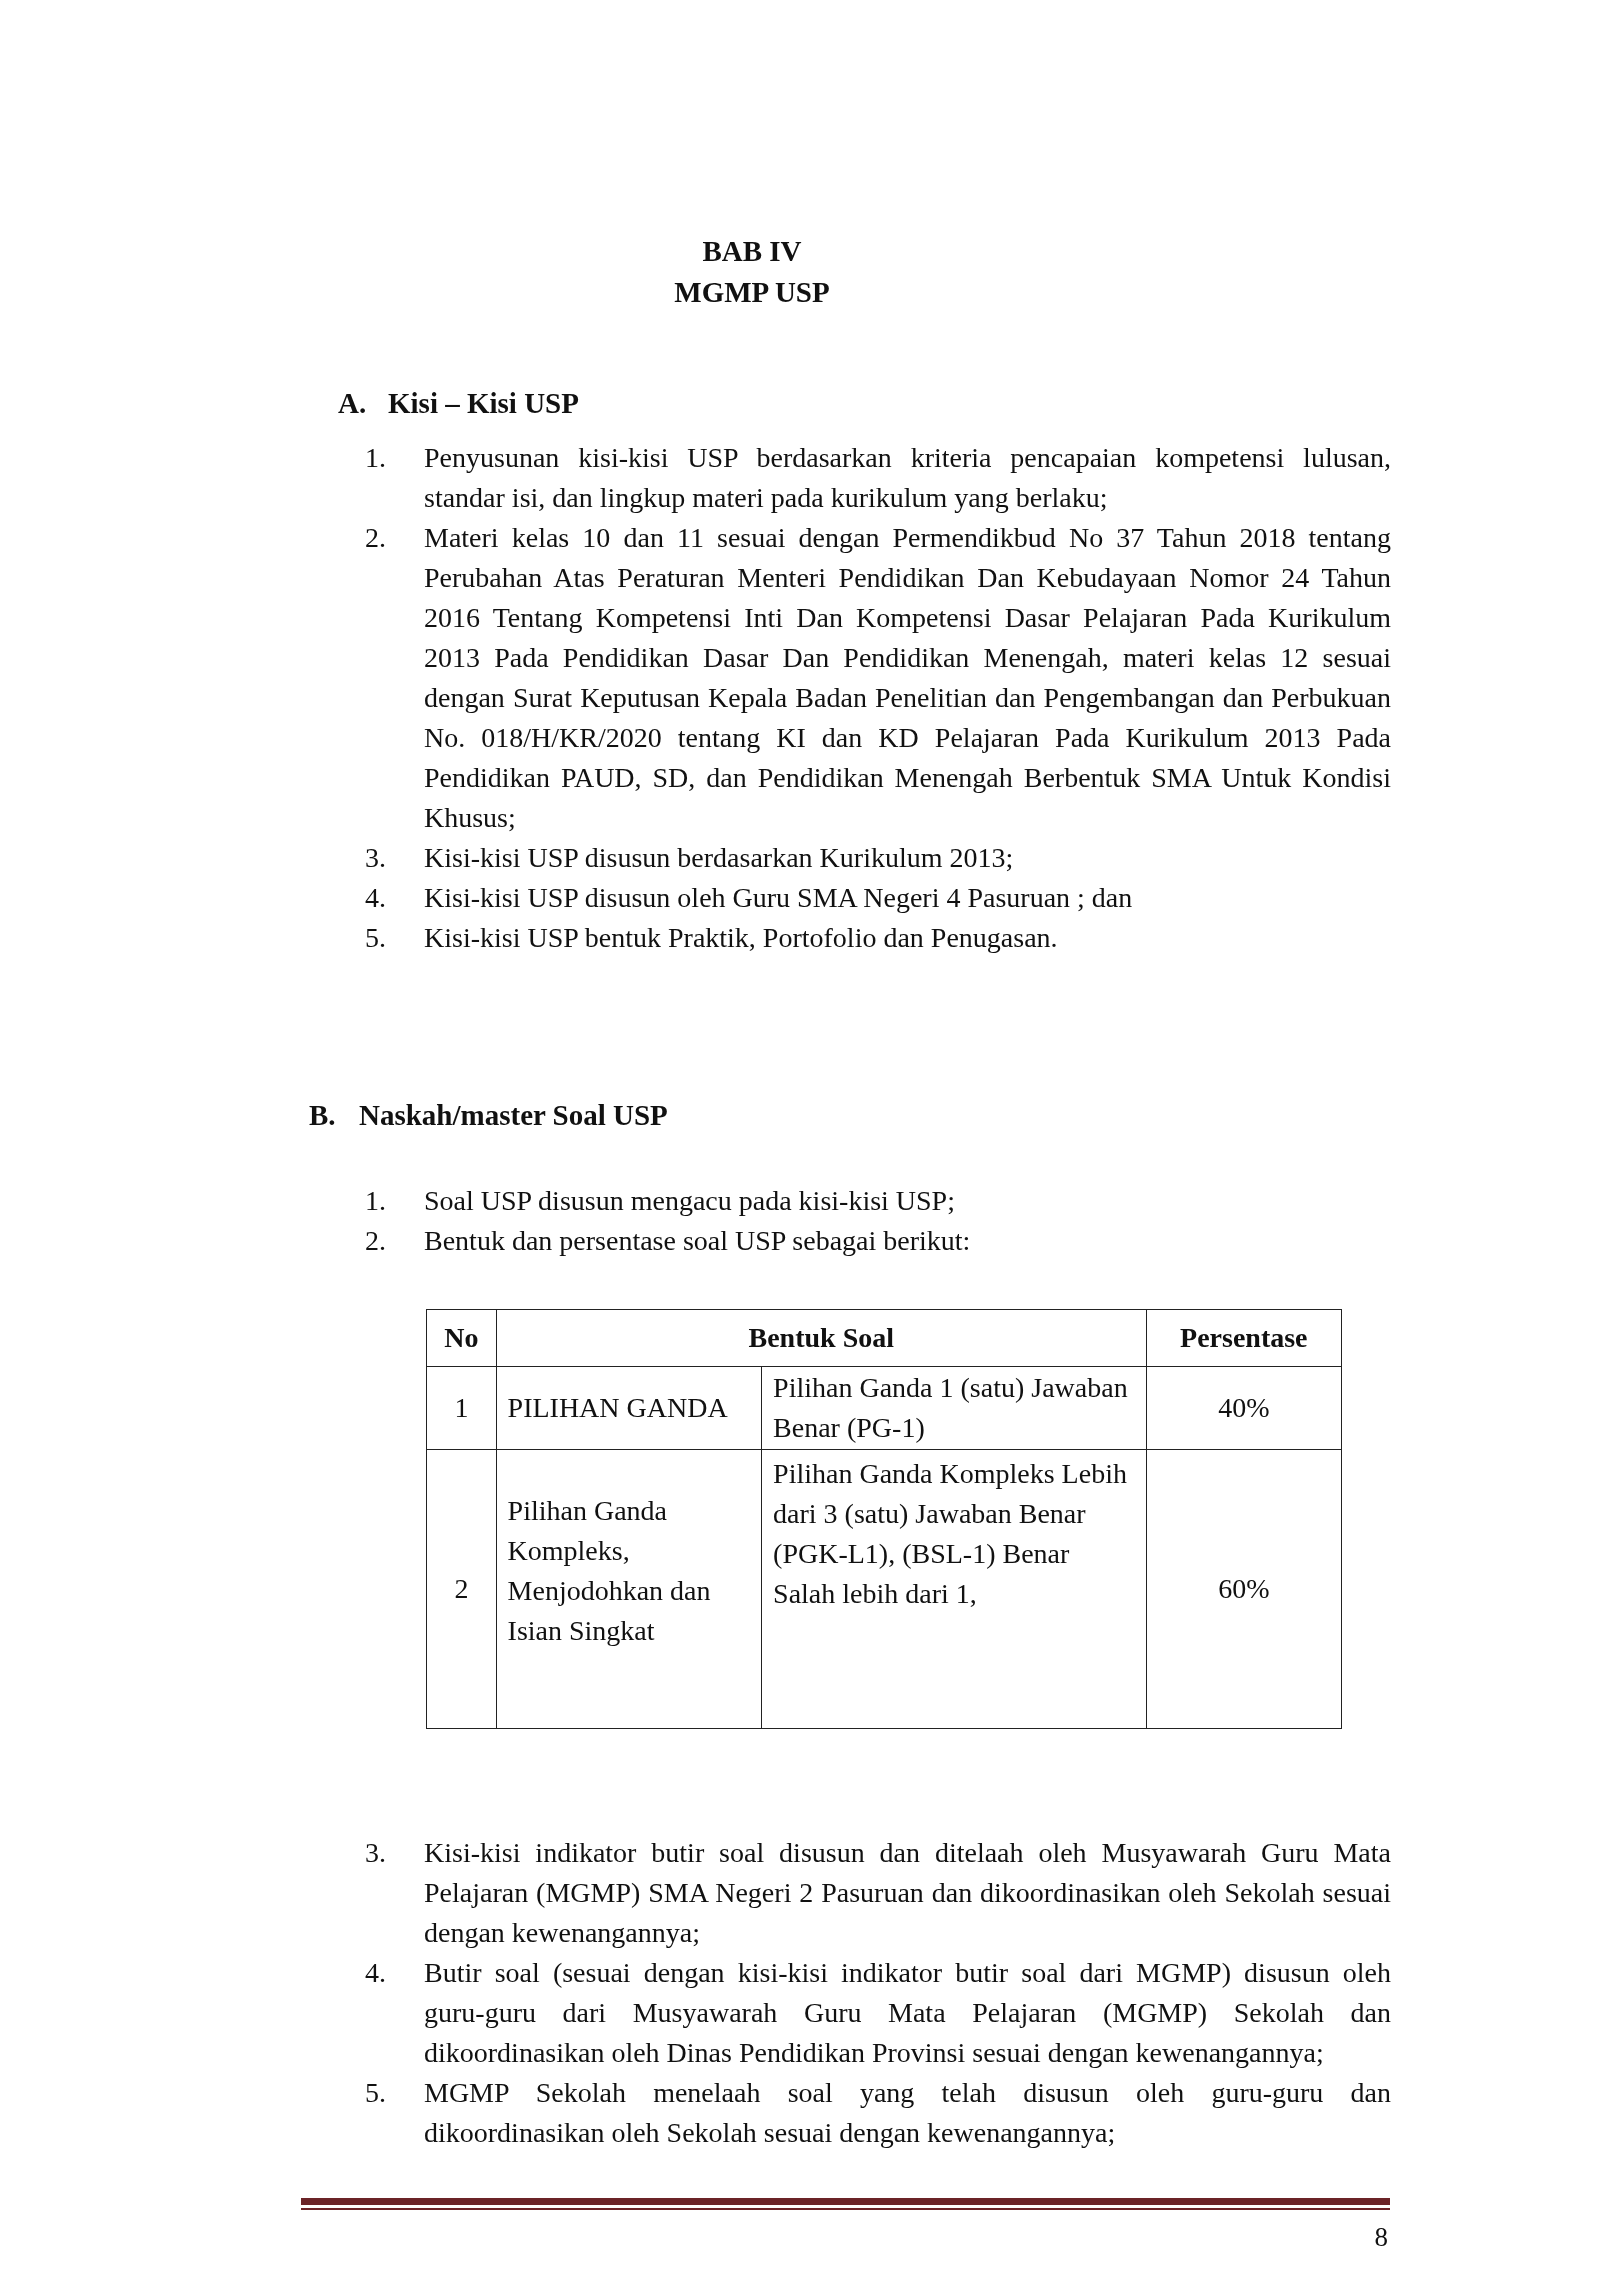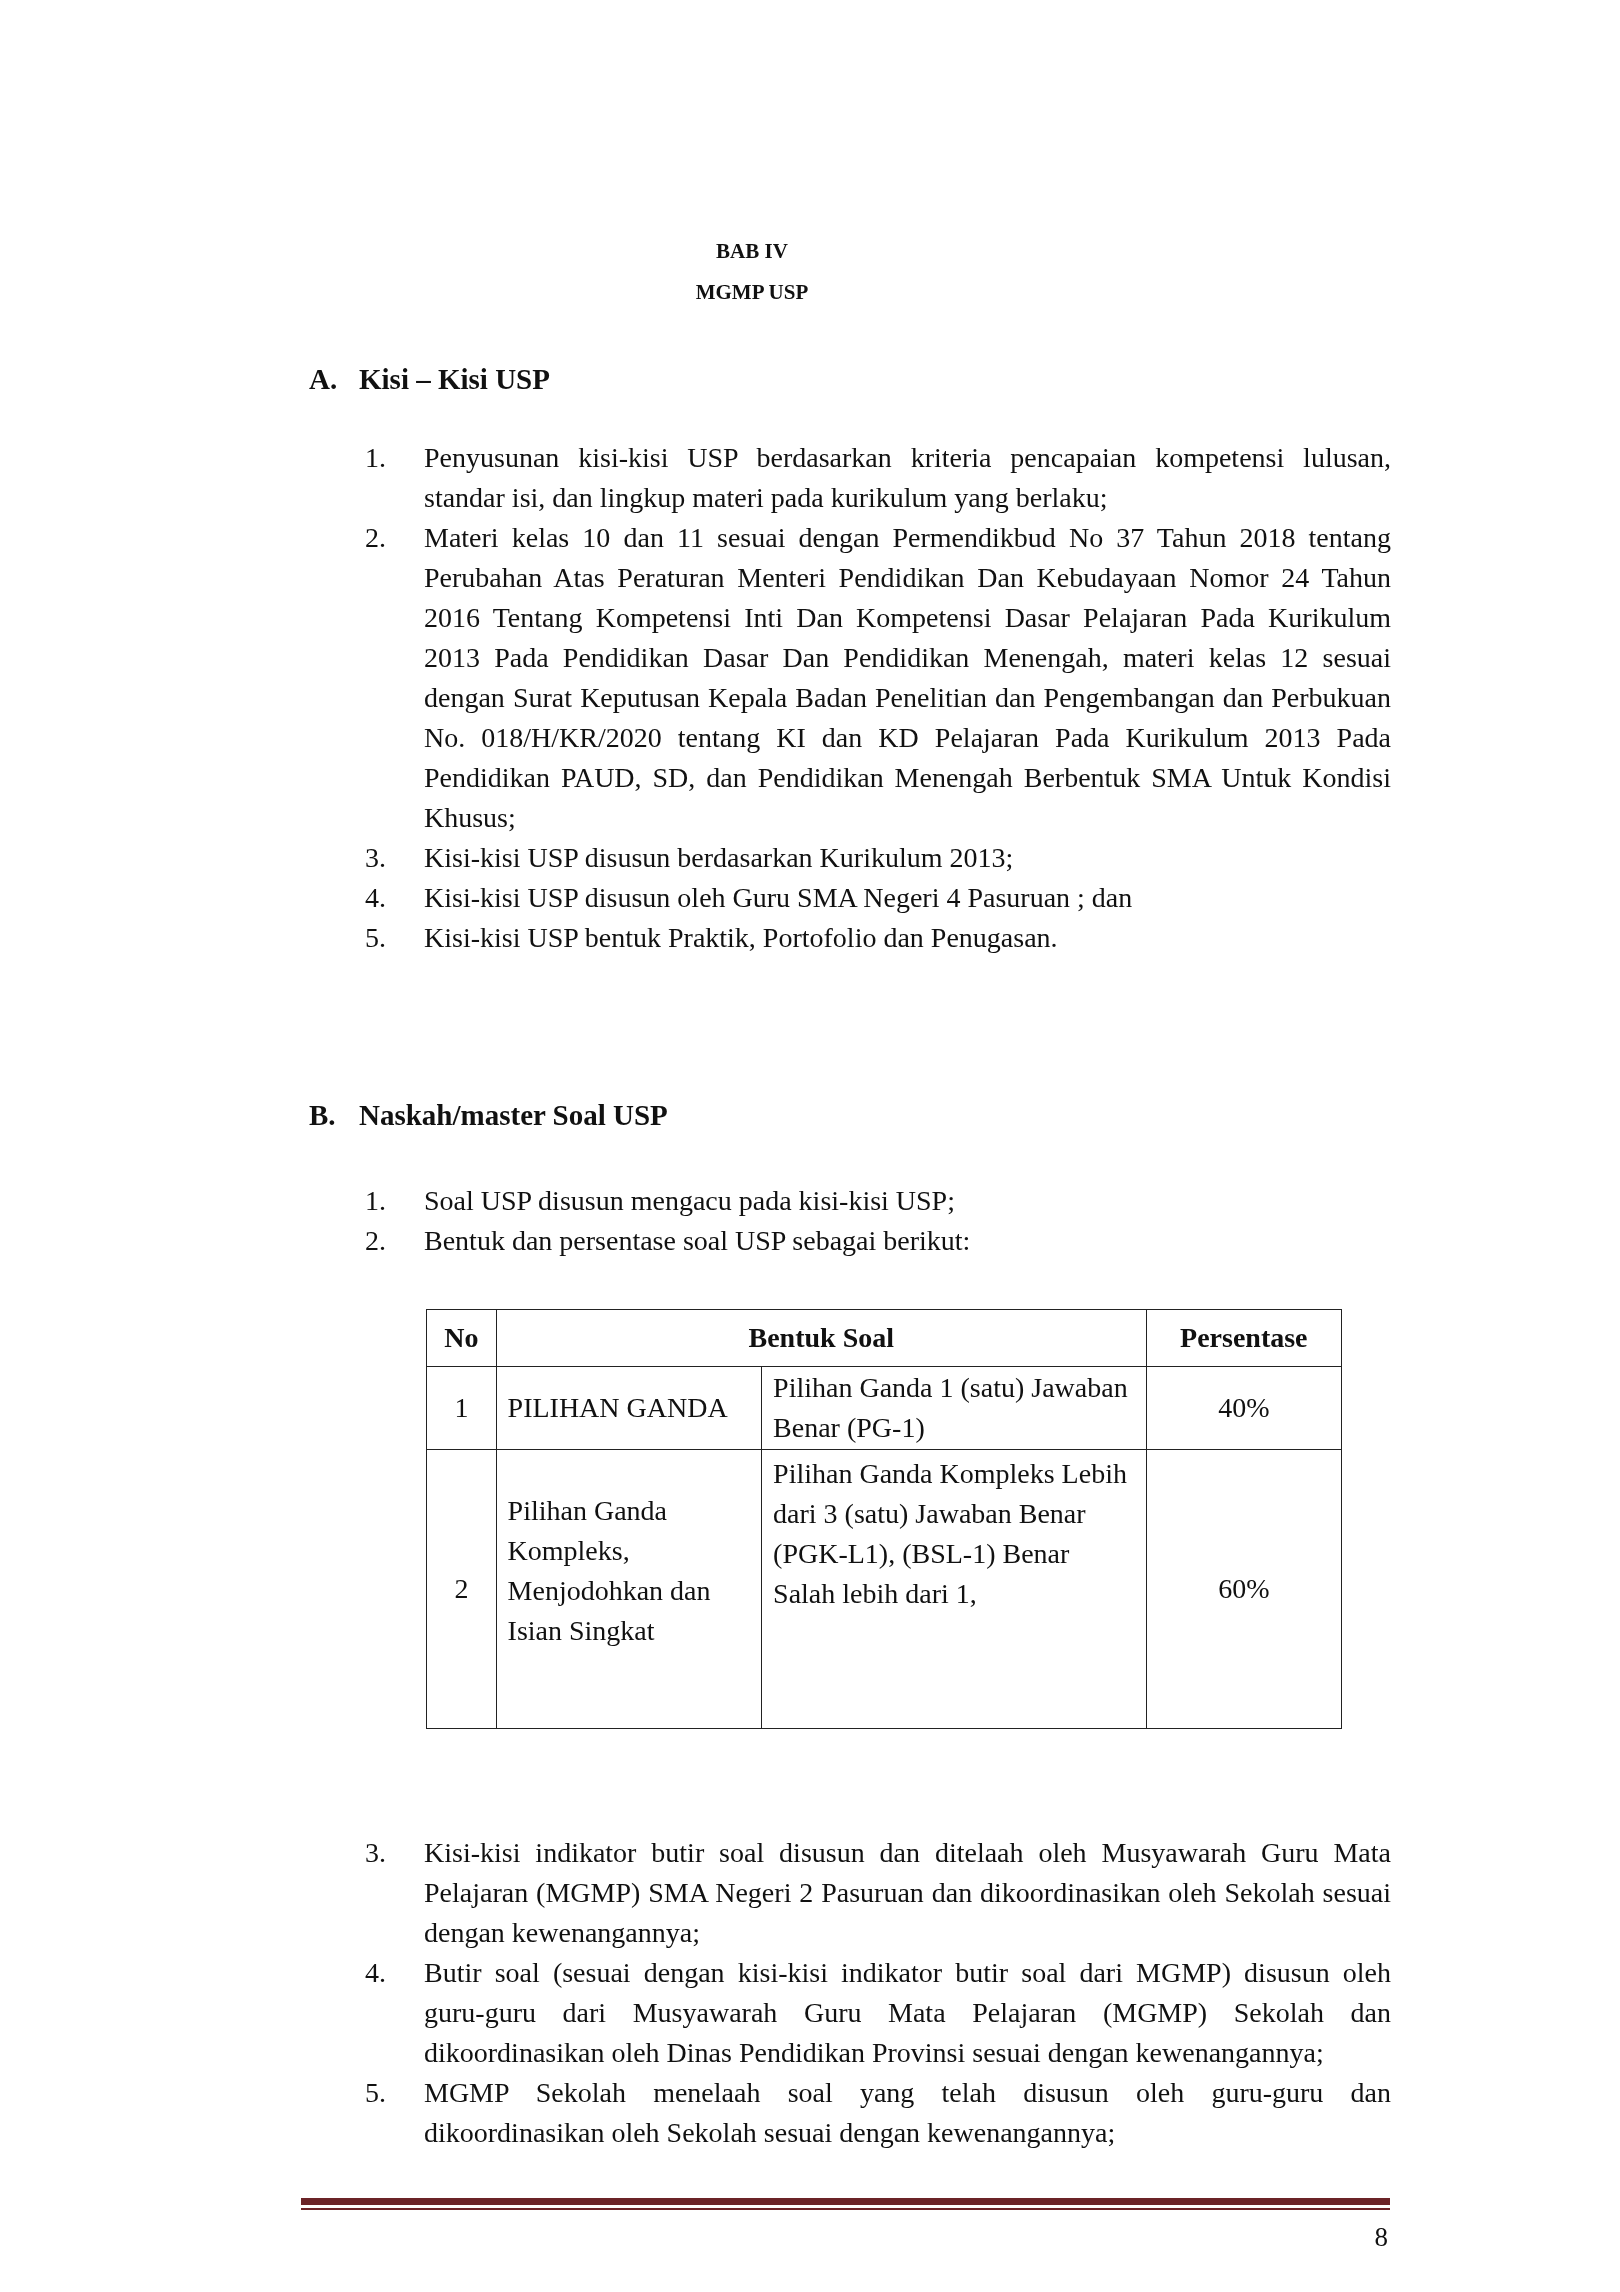--- a/index.html
+++ b/index.html
@@ -18,21 +18,21 @@
     .page {
       position: absolute;
       left: 0; top: 0;
       width: 1620px; height: 2293px;
     }
     .chapter-title {
       position: absolute;
       left: 0; width: 1504px;
       text-align: center;
       font-weight: bold;
-      font-size: 21px;
+      font-size: 29px;
       line-height: 41px;
       top: 231px;
     }
     .section-heading {
       position: absolute;
       left: 309px;
       font-weight: bold;
       font-size: 29px;
       line-height: 39px;
       white-space: nowrap;
@@ -126,21 +126,21 @@
 </head>
 <body>
 
 <div class="page">
 
   <div class="chapter-title">
     <div>BAB IV</div>
     <div>MGMP USP</div>
   </div>
 
-  <div class="section-heading" style="top:360px;">
+  <div class="section-heading" style="top:384px;margin-left:29px;">
     <span class="letter">A.</span><span>Kisi – Kisi USP</span>
   </div>
 
   <ol class="list" style="top:438px;">
     <li>
       <span class="num">1.</span>
       <span class="text">Penyusunan kisi-kisi USP berdasarkan kriteria pencapaian kompetensi lulusan, standar isi, dan lingkup materi pada kurikulum yang berlaku;</span>
     </li>
     <li>
       <span class="num">2.</span>

